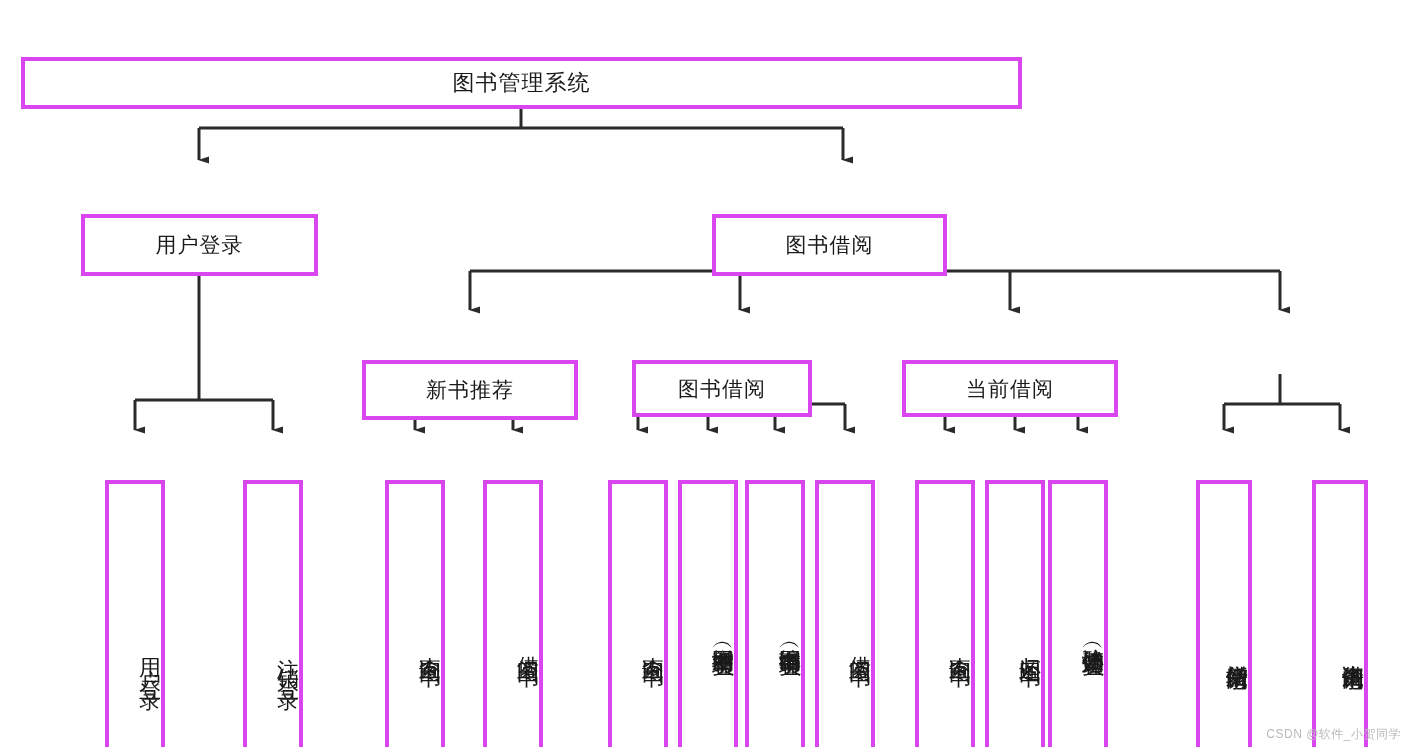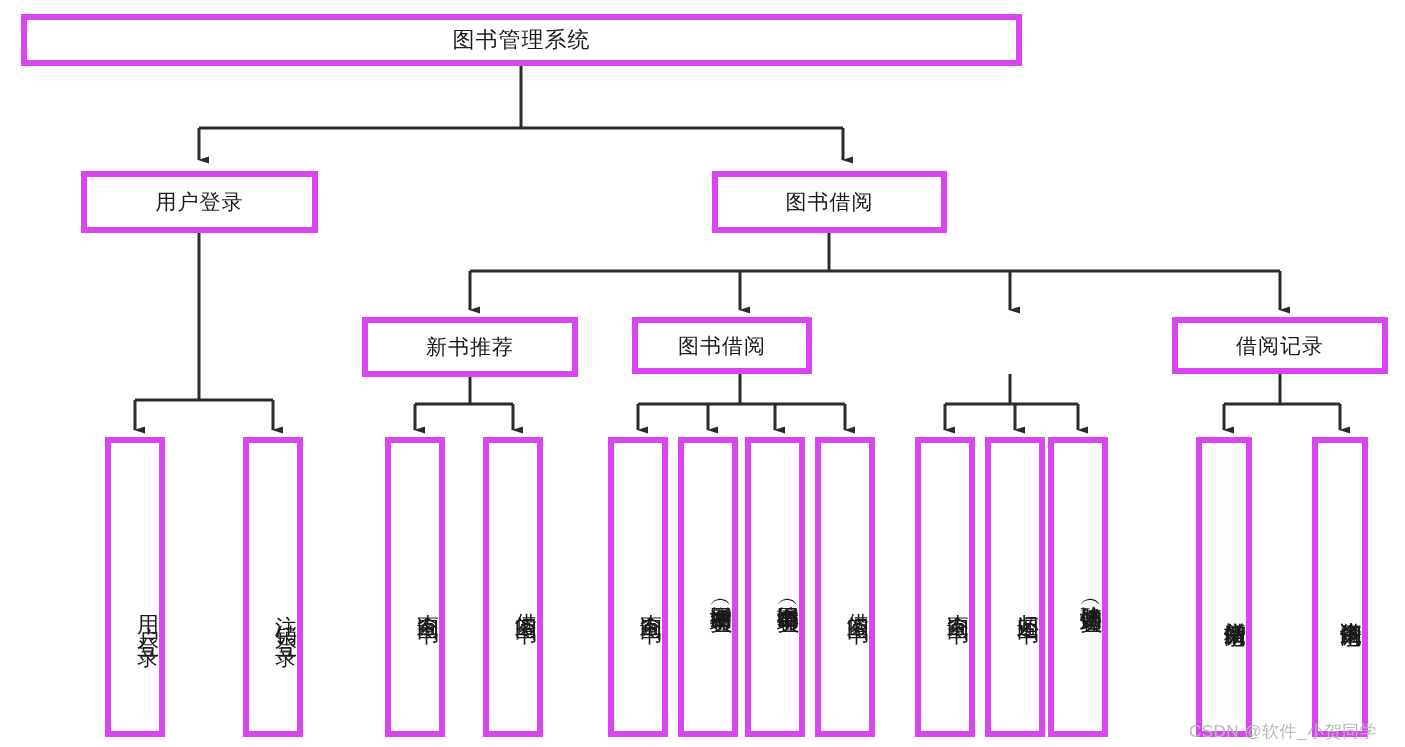--- a/index.html
+++ b/index.html
@@ -23,25 +23,26 @@
     left: 0;
     top: 0;
     width: 1405px;
     height: 747px;
     pointer-events: none;
   }
   .node {
     position: absolute;
     box-sizing: border-box;
     background: #ffffff;
-    border: 6px solid #d946ef;
+    border: 4px solid #d946ef;
     display: flex;
     align-items: center;
     justify-content: center;
     color: #1a1a1a;
+    margin-top: 43px;
   }
   .node-h {
     font-size: 21px;
     letter-spacing: 1px;
     white-space: nowrap;
   }
   .node-root {
     font-size: 22px;
   }
   .node-v {
@@ -62,23 +63,23 @@
   .node-v.tight {
     letter-spacing: 1px;
     padding-top: 10px;
   }
   .node-v.mid {
     letter-spacing: 3px;
     padding-top: 30px;
   }
   .watermark {
     position: absolute;
-    right: 28px;
+    right: 4px;
     bottom: 4px;
-    font-size: 17px;
+    font-size: 12px;
     color: #b9b9b9;
     white-space: nowrap;
     letter-spacing: 0.5px;
   }
 </style>
 </head>
 <body>
 
 <div id="diagram-root">
 
@@ -132,21 +133,21 @@
     </g>
   </svg>
 
   <div class="node node-h node-root" style="left:21px; top:14px; width:1001px; height:52px;">图书管理系统</div>
 
   <div class="node node-h" style="left:81px; top:171px; width:237px; height:62px;">用户登录</div>
   <div class="node node-h" style="left:712px; top:171px; width:235px; height:62px;">图书借阅</div>
 
   <div class="node node-h" style="left:362px; top:317px; width:216px; height:60px;">新书推荐</div>
   <div class="node node-h" style="left:632px; top:317px; width:180px; height:57px;">图书借阅</div>
-  <div class="node node-h" style="left:1172px; top:317px; width:216px; height:57px;">借阅记录</div>
+  <div class="node node-h" style="left:902px; top:317px; width:216px; height:57px;">当前借阅</div>
 
   <div class="node node-v loose" style="left:105px; top:437px; width:60px; height:300px;">用户登录</div>
   <div class="node node-v loose" style="left:243px; top:437px; width:60px; height:300px;">注销登录</div>
 
   <div class="node node-v mid" style="left:385px; top:437px; width:60px; height:300px;">查询图书</div>
   <div class="node node-v mid" style="left:483px; top:437px; width:60px; height:300px;">借阅图书</div>
 
   <div class="node node-v mid" style="left:608px; top:437px; width:60px; height:300px;">查询图书</div>
   <div class="node node-v tight" style="left:678px; top:437px; width:60px; height:300px;">新增图书（管理员）</div>
   <div class="node node-v tight" style="left:745px; top:437px; width:60px; height:300px;">编辑图书（管理员）</div>

